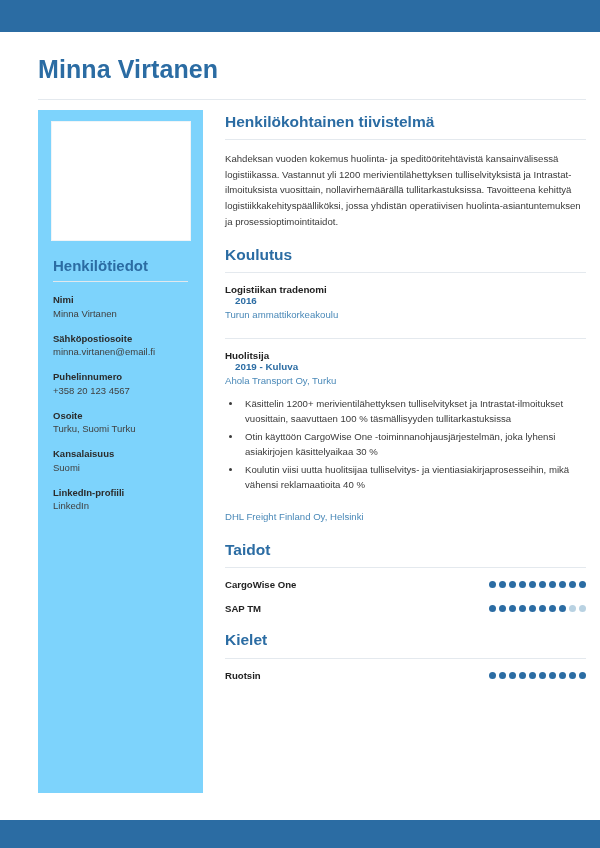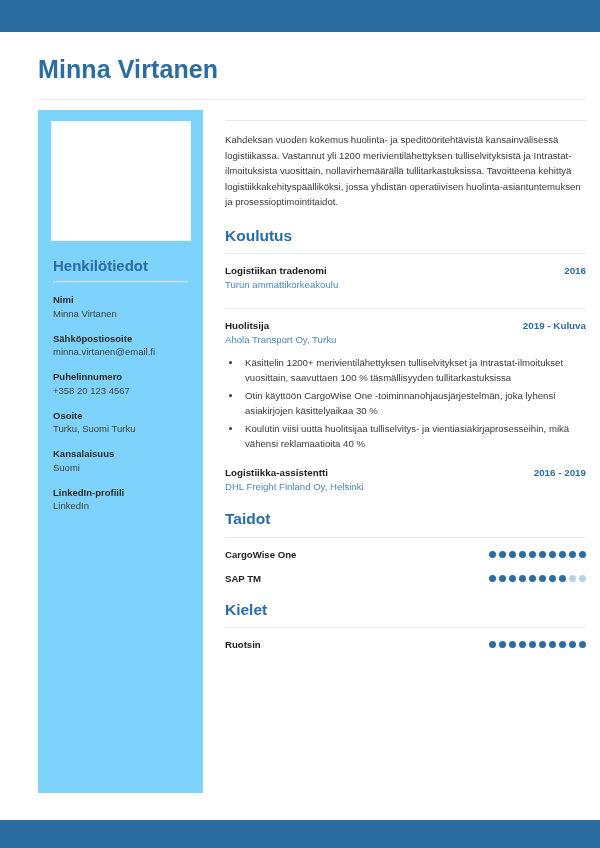--- a/index.html
+++ b/index.html
@@ -129,20 +129,21 @@
     color: #3a3a3a;
     margin: 0;
   }
   .entry {
     margin-bottom: 2px;
   }
   .entry-head {
     display: flex;
     justify-content: space-between;
     align-items: baseline;
+    flex-direction: column;
   }
   .entry-title {
     font-size: 9.8px;
     font-weight: bold;
     color: #222222;
   }
   .entry-date {
     font-size: 9.8px;
     font-weight: bold;
     color: #2b6ca3;
@@ -238,20 +239,21 @@
         </div>
         <div class="info-block">
           <div class="info-label">LinkedIn-profiili</div>
           <div class="info-value">LinkedIn</div>
         </div>
       </aside>
 
       <main class="main">
 
         <section class="section">
+          <h2 class="section-heading">Henkilökohtainen tiivistelmä</h2>
           <div class="section-rule"></div>
           <p class="summary-text">Kahdeksan vuoden kokemus huolinta- ja speditööritehtävistä kansainvälisessä logistiikassa. Vastannut yli 1200 merivientilähettyksen tulliselvityksistä ja Intrastat-ilmoituksista vuosittain, nollavirhemäärällä tullitarkastuksissa. Tavoitteena kehittyä logistiikkakehityspäälliköksi, jossa yhdistän operatiivisen huolinta-asiantuntemuksen ja prosessioptimointitaidot.</p>
         </section>
 
         <section class="section">
           <h2 class="section-heading">Koulutus</h2>
           <div class="section-rule"></div>
           <div class="entry">
             <div class="entry-head">
               <span class="entry-title">Logistiikan tradenomi</span>
@@ -273,24 +275,20 @@
             <ul class="bullets">
               <li>Käsittelin 1200+ merivientilähettyksen tulliselvitykset ja Intrastat-ilmoitukset vuosittain, saavuttaen 100 % täsmällisyyden tullitarkastuksissa</li>
               <li>Otin käyttöön CargoWise One -toiminnanohjausjärjestelmän, joka lyhensi asiakirjojen käsittelyaikaa 30 %</li>
               <li>Koulutin viisi uutta huolitsijaa tulliselvitys- ja vientiasiakirjaprosesseihin, mikä vähensi reklamaatioita 40 %</li>
             </ul>
           </div>
 
           <div class="entry-gap"></div>
 
           <div class="entry">
-            <div class="entry-head">
-              <span class="entry-title">Logistiikka-assistentti</span>
-              <span class="entry-date">2016 - 2019</span>
-            </div>
             <div class="entry-sub">DHL Freight Finland Oy, Helsinki</div>
           </div>
         </section>
 
         <section class="section">
           <h2 class="section-heading">Taidot</h2>
           <div class="section-rule"></div>
 
           <div class="skill-row">
             <span class="skill-name">CargoWise One</span>

